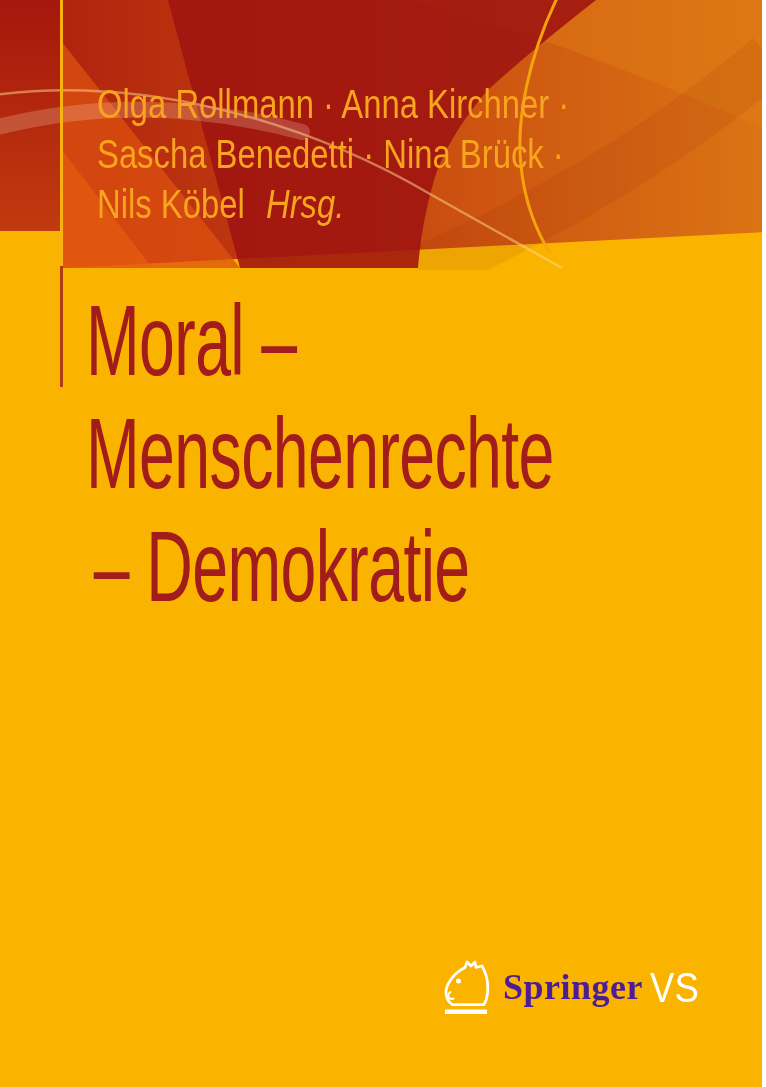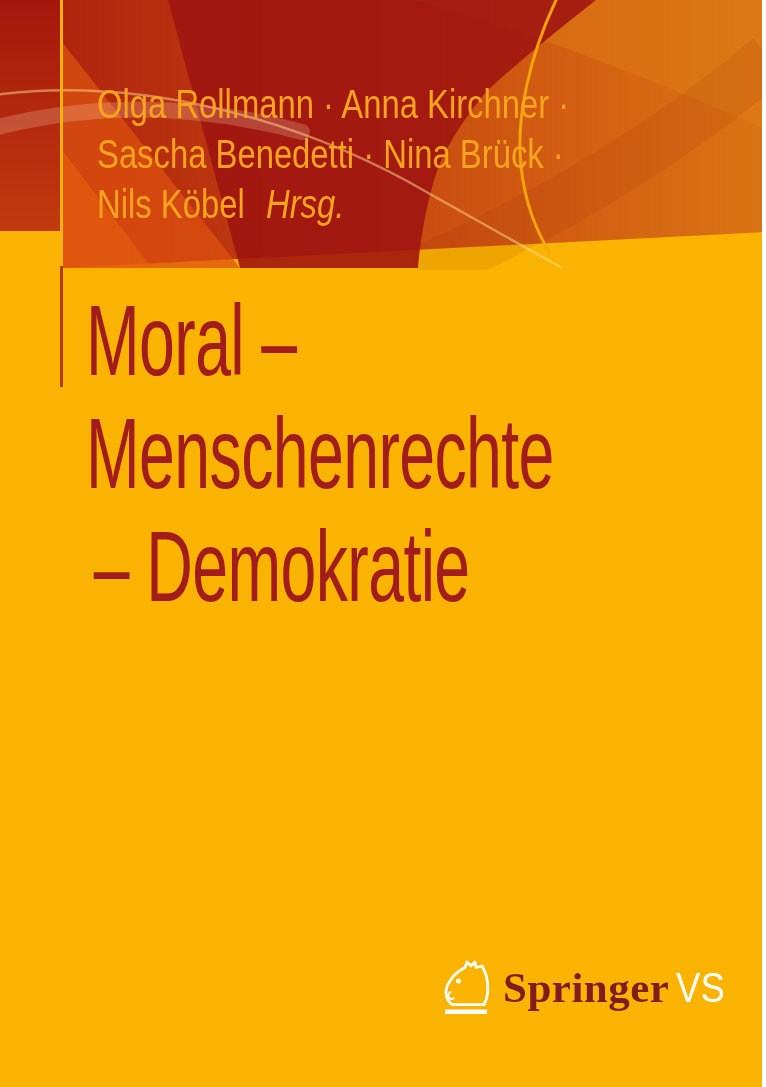--- a/index.html
+++ b/index.html
@@ -37,22 +37,22 @@
   #title .tline{transform:scaleX(0.645);transform-origin:left top;}
   #title .tline.indent{padding-left:12px;}
   
   #publisher{
     position:absolute;left:440px;top:957px;
     display:flex;align-items:flex-start;
   }
   #knight-box{width:50px;height:60px;flex:0 0 auto;}
   #publisher .wordmark{
     font-family:"Liberation Serif",serif;
-    font-weight:700;color:#7f1d1d;
-    font-size:43px;line-height:43px;
+    font-weight:700;color:#4c1d95;
+    font-size:36px;line-height:43px;
     margin-left:13px;margin-top:9px;
     letter-spacing:0.5px;
     white-space:nowrap;
   }
   #publisher .imprint{
     font-family:"Liberation Sans",sans-serif;
     font-weight:400;color:#FFFFFF;
     font-size:43px;line-height:43px;
     margin-left:7px;margin-top:9px;
     transform:scaleX(0.85);transform-origin:left top;

